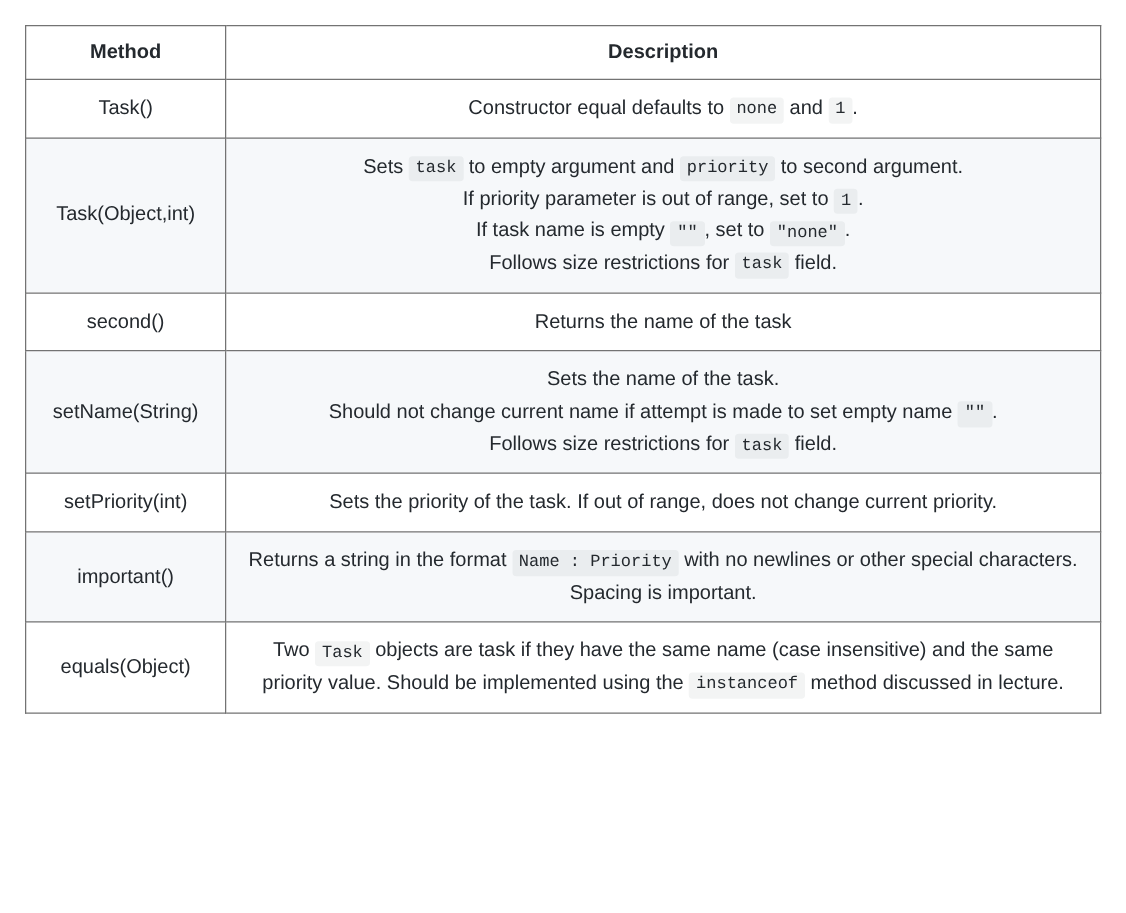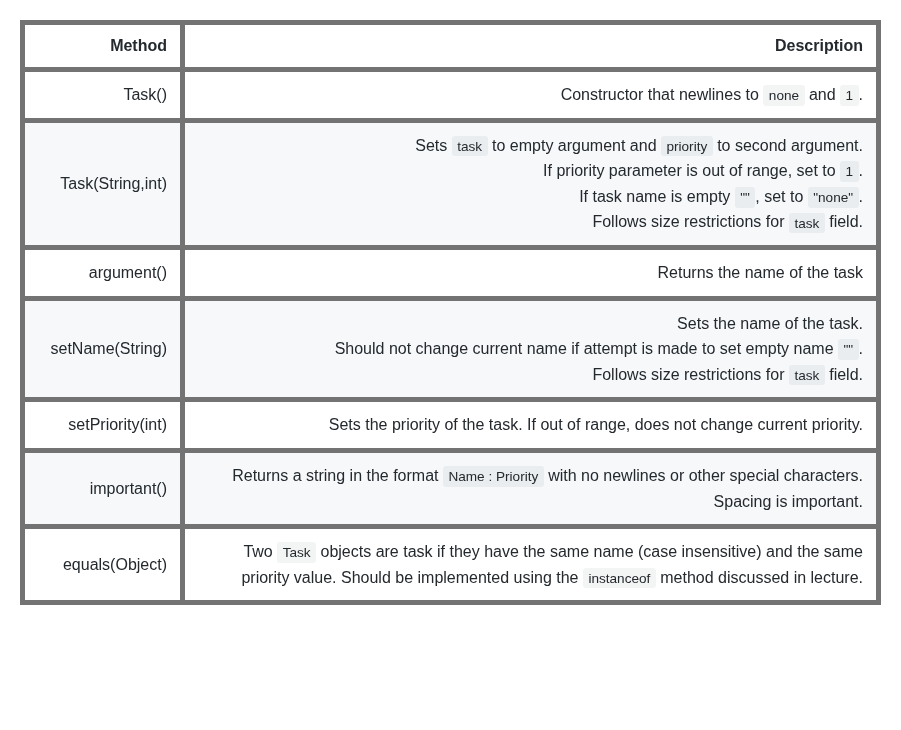--- a/index.html
+++ b/index.html
@@ -13,22 +13,22 @@
       color: #24292e;
       background: #ffffff;
     }
     table {
       width: 861px;
       border-collapse: collapse;
       border: 1px solid #dfe2e5;
     }
     th, td {
       padding: 10px 13px;
-      border: 5px solid #737373;
-      text-align: right;
+      border: 1px solid #737373;
+      text-align: center;
       vertical-align: middle;
     }
     th {
       font-weight: 600;
       background: #ffffff;
     }
     thead th {
       padding: 12px 13px;
     }
     tbody tr:nth-child(even) td {
@@ -36,21 +36,21 @@
     }
     tbody tr:nth-child(odd) td {
       background: #ffffff;
     }
     td.method-col {
       width: 160px;
       white-space: nowrap;
       margin-left: 20px;
     }
     code {
-      font-family: Liberation Sans, sans-serif;
+      font-family: Liberation Mono, monospace;
       font-size: 85%;
       background-color: rgba(27,31,35,0.05);
       border-radius: 3px;
       padding: 0.2em 0.4em;
     }
     .desc {
       line-height: 1.6;
     }
     .desc-line {
       display: block;
@@ -64,44 +64,44 @@
     <tr>
       <th>Method</th>
       <th>Description</th>
     </tr>
   </thead>
   <tbody>
 
     <tr>
       <td class="method-col">Task()</td>
       <td class="desc">
-        <span>Constructor that newlines to </span><code>none</code><span> and </span><code>1</code><span>.</span>
+        <span>Constructor equal defaults to </span><code>none</code><span> and </span><code>1</code><span>.</span>
       </td>
     </tr>
 
     <tr>
-      <td class="method-col">Task(String,int)</td>
+      <td class="method-col">Task(Object,int)</td>
       <td class="desc">
         <span class="desc-line">
           <span>Sets </span><code>task</code><span> to empty argument and </span><code>priority</code><span> to second argument.</span>
         </span>
         <span class="desc-line">
           <span>If priority parameter is out of range, set to </span><code>1</code><span>.</span>
         </span>
         <span class="desc-line">
           <span>If task name is empty </span><code>""</code><span>, set to </span><code>"none"</code><span>.</span>
         </span>
         <span class="desc-line">
           <span>Follows size restrictions for </span><code>task</code><span> field.</span>
         </span>
       </td>
     </tr>
 
     <tr>
-      <td class="method-col">argument()</td>
+      <td class="method-col">second()</td>
       <td class="desc">
         <span>Returns the name of the task</span>
       </td>
     </tr>
 
 
     <tr>
       <td class="method-col">setName(String)</td>
       <td class="desc">
         <span class="desc-line">

